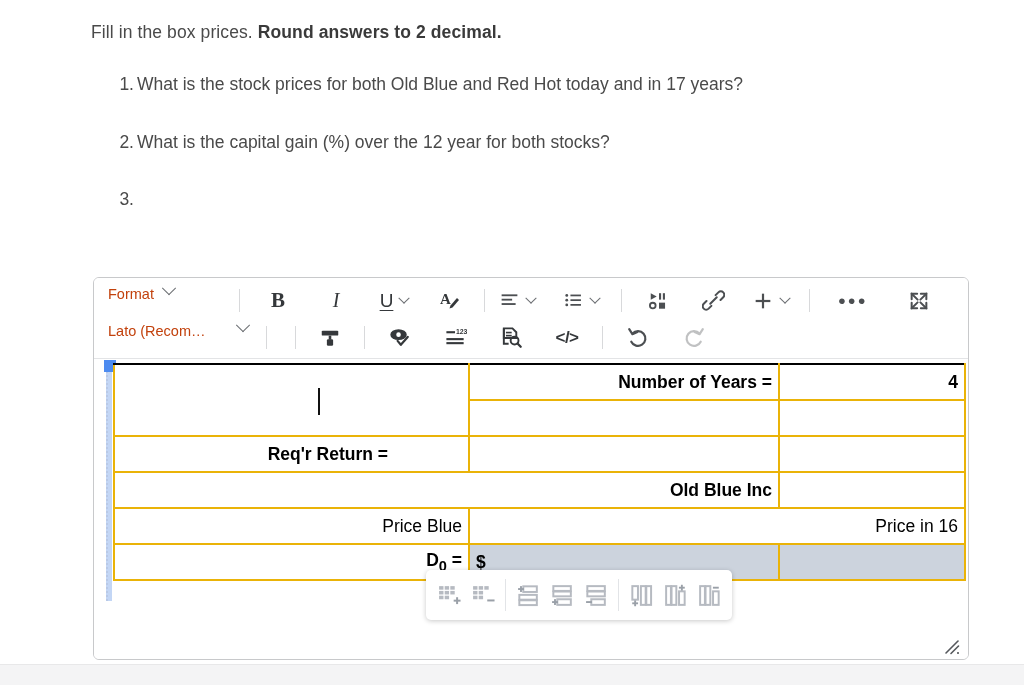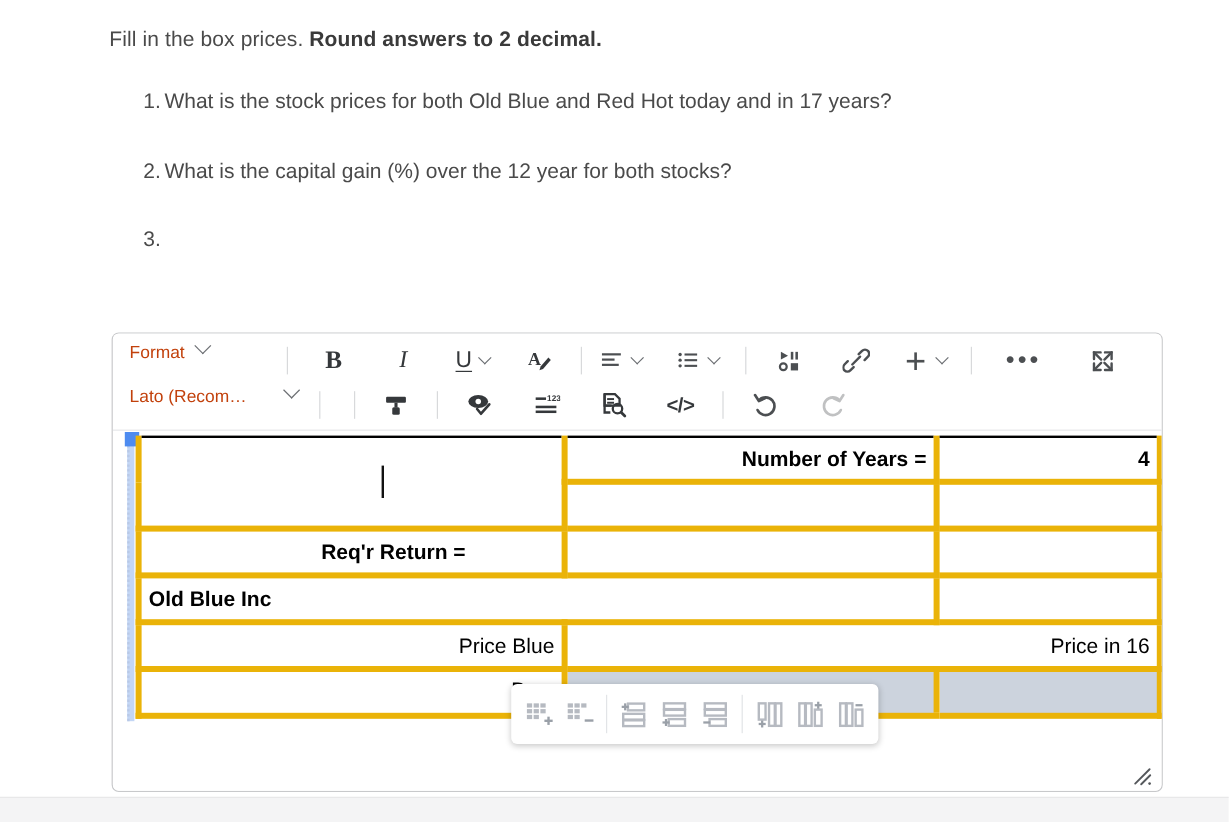--- a/index.html
+++ b/index.html
@@ -165,33 +165,33 @@
   #sheet {
     position: absolute;
     left: 19px;
     top: 4px;
     width: 851px;
     border-collapse: collapse;
     table-layout: fixed;
     font-family: "Liberation Sans", sans-serif;
   }
   #sheet td {
-    border: 5px solid #eab308;
+    border: 2px solid #eab308;
     font-size: 17.5px;
     color: #000000;
     padding: 0 6px;
     height: 34px;
     vertical-align: middle;
     background: #ffffff;
     overflow: hidden;
     white-space: nowrap;
   }
   td.noborder { border: none; background: transparent; }
   .r { text-align: right; }
-  .c { text-align: left; }
+  .c { text-align: right; }
   .l { text-align: left; }
   .bold { font-weight: bold; }
   .blue-title {
     color: #4a72c8;
     font-weight: bold;
     font-size: 18px;
   }
   .cell-selected { background: #ccd3dd !important; }
   .thickline { border-top: 2.5px solid #000 !important; }
 

